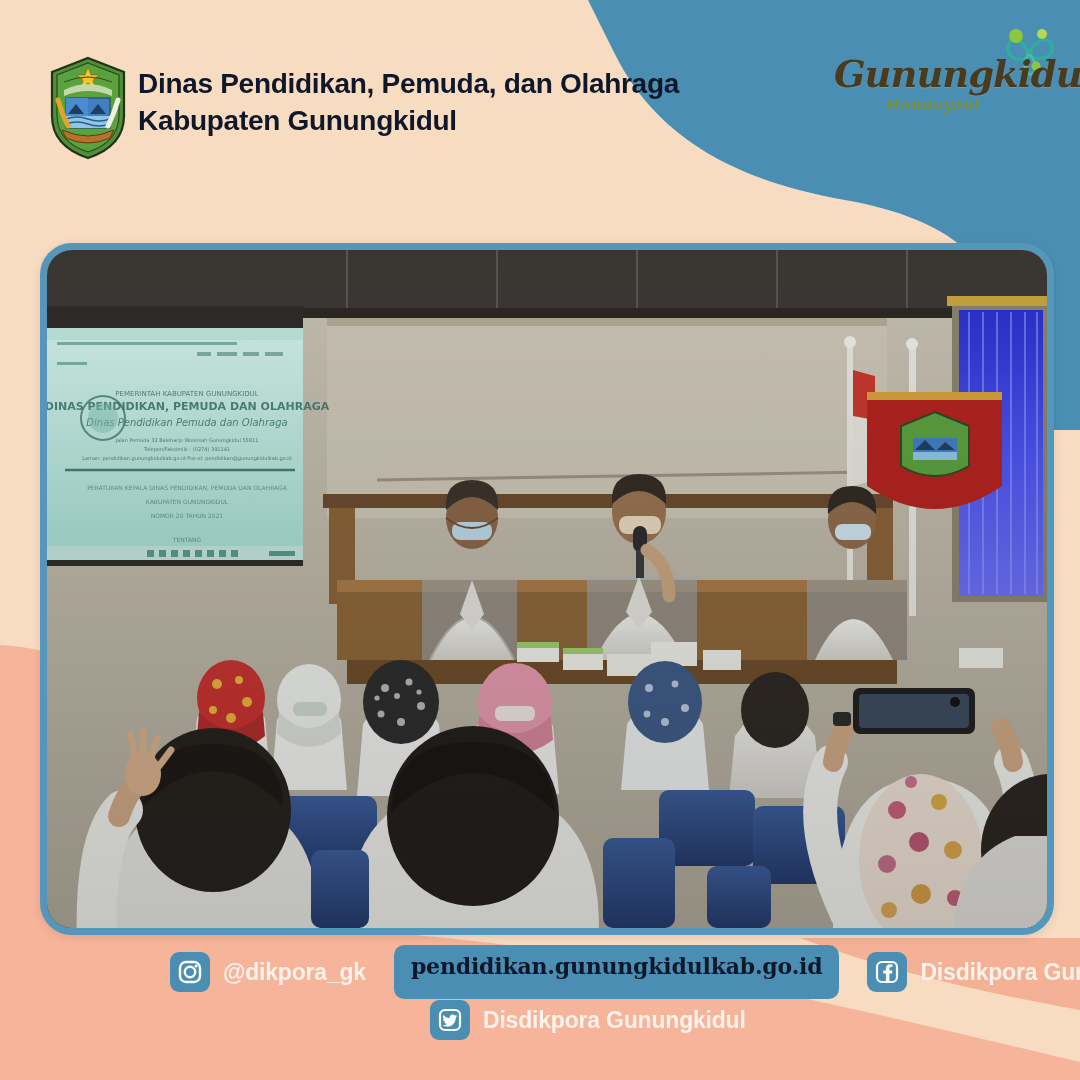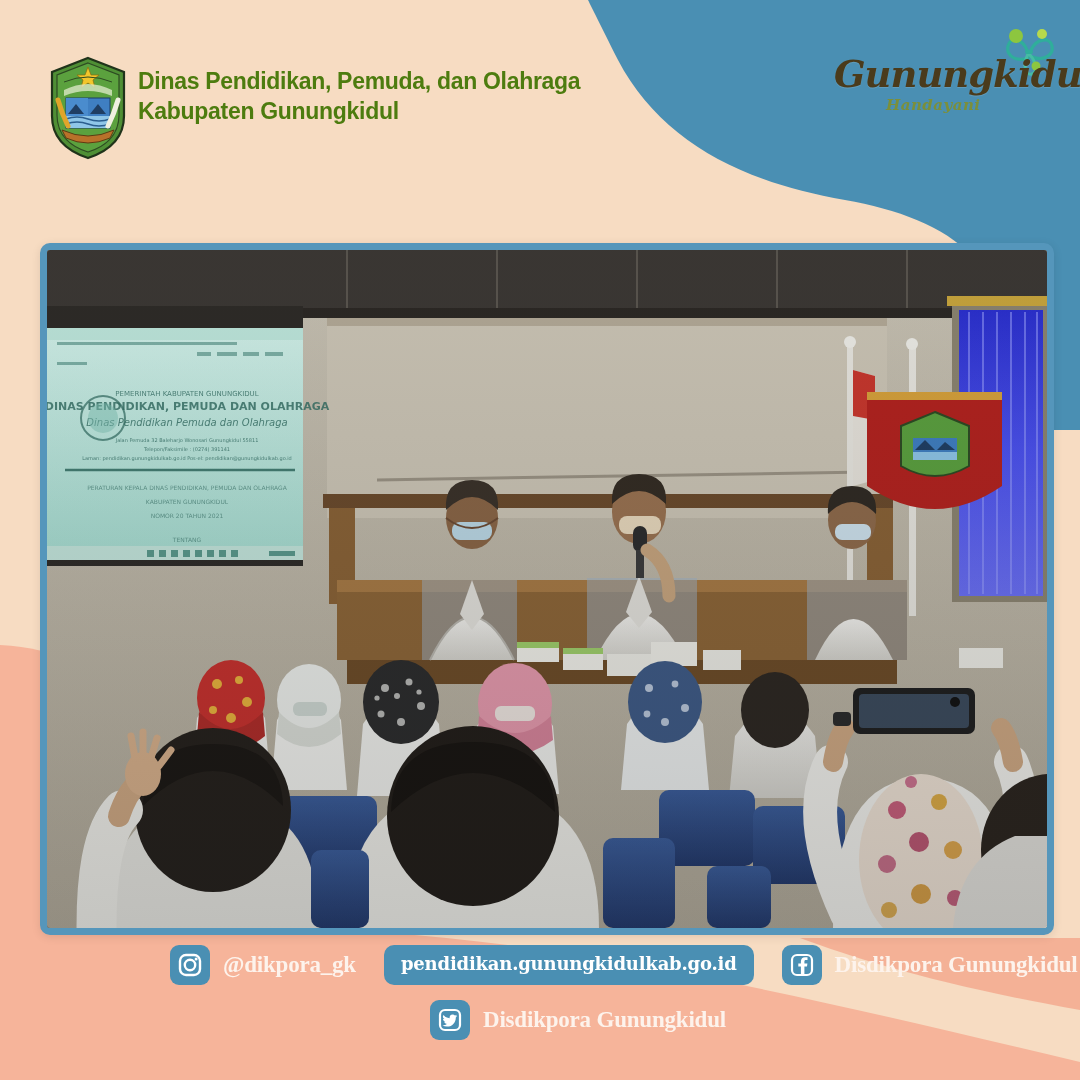--- a/index.html
+++ b/index.html
@@ -14,21 +14,21 @@
 
   
   .bg-base{position:absolute;inset:0;background:#f7dcc2;}
   .bg-svg{position:absolute;inset:0;width:1080px;height:1080px;}
 
   
   .header{position:absolute;left:0;top:0;width:1080px;height:200px;z-index:6;}
   .crest{position:absolute;left:44px;top:56px;width:88px;height:104px;}
   .org-title{
     position:absolute;left:138px;top:66px;
-    color:#4d7c0f;font-weight:bold;font-size:23px;line-height:1.32;
+    color:#0f172a;font-weight:bold;font-size:28px;line-height:1.32;
     letter-spacing:-0.3px;white-space:pre-line;
   }
   .brand{position:absolute;right:16px;top:22px;width:230px;height:104px;}
   .brand-word{
     position:absolute;left:0;top:30px;width:210px;
     font-family:"DejaVu Serif", serif;
     font-style:italic;font-weight:bold;font-size:37px;
     color:#4a3b1c;letter-spacing:-1px;
     text-shadow:0 1px 0 rgba(255,255,255,.12);
   }
@@ -36,45 +36,45 @@
     position:absolute;left:52px;top:74px;
     font-family:"DejaVu Serif", serif;
     font-style:italic;font-weight:bold;font-size:15px;
     color:#7b8f3a;letter-spacing:.5px;text-align:center;
   }
   .brand-mark{position:absolute;right:4px;top:0px;width:62px;height:62px;}
 
   
   .photo-card{
     position:absolute;left:40px;top:243px;width:1000px;height:678px;
-    border-radius:10px;border:7px solid #5596bb;
+    border-radius:32px;border:7px solid #5596bb;
     background:#2e2c29;overflow:hidden;z-index:5;
     box-shadow:0 2px 10px rgba(0,0,0,.10);
   }
   .photo{position:absolute;inset:0;width:100%;height:100%;}
 
   
   .footer{position:absolute;left:0;top:935px;width:1080px;height:145px;z-index:7;}
   .f-row{position:absolute;display:flex;align-items:center;}
   .f-row-1{left:170px;top:10px;gap:0;}
   .f-row-2{left:430px;top:65px;}
   .f-item{display:flex;align-items:center;}
   .sicon{
     width:40px;height:40px;border-radius:9px;background:#4a8fb3;
     display:flex;align-items:center;justify-content:center;flex:0 0 auto;
   }
   .sicon svg{display:block;}
   .flabel{
     margin-left:13px;color:#fdf3ec;font-size:23px;font-weight:bold;
-    font-family:Liberation Serif, serif;letter-spacing:-.2px;white-space:nowrap;
+    font-family:Liberation Sans, sans-serif;letter-spacing:-.2px;white-space:nowrap;
   }
   .url-pill{
-    margin-left:28px;background:#4a8fb3;color:#ffffff;
-    border-radius:10px;padding:8px 17px 11px;
-    font-family:"DejaVu Serif", serif;font-size:18px;font-weight:bold;
+    margin-left:28px;background:#4a8fb3;color:#0f172a;
+    border-radius:10px;padding:8px 17px 20px;
+    font-family:"DejaVu Serif", serif;font-size:22px;font-weight:bold;
     white-space:nowrap;letter-spacing:-.2px;
   }
   .gap-fb{margin-left:28px;}
 </style>
 </head>
 <body>
 
 <div class="canvas">
 
   <div class="bg-base"></div>

